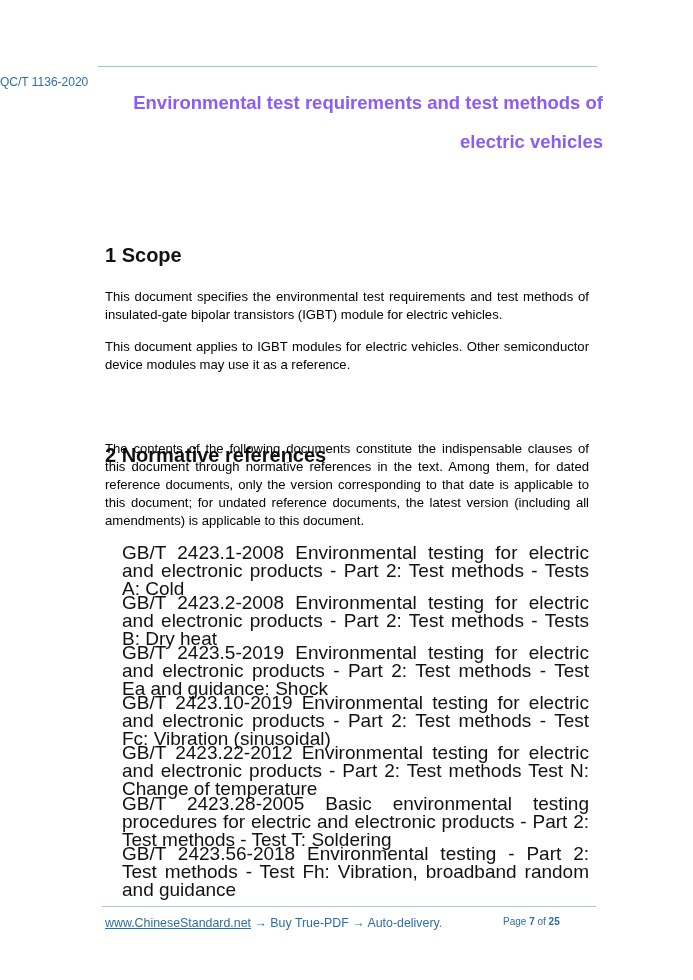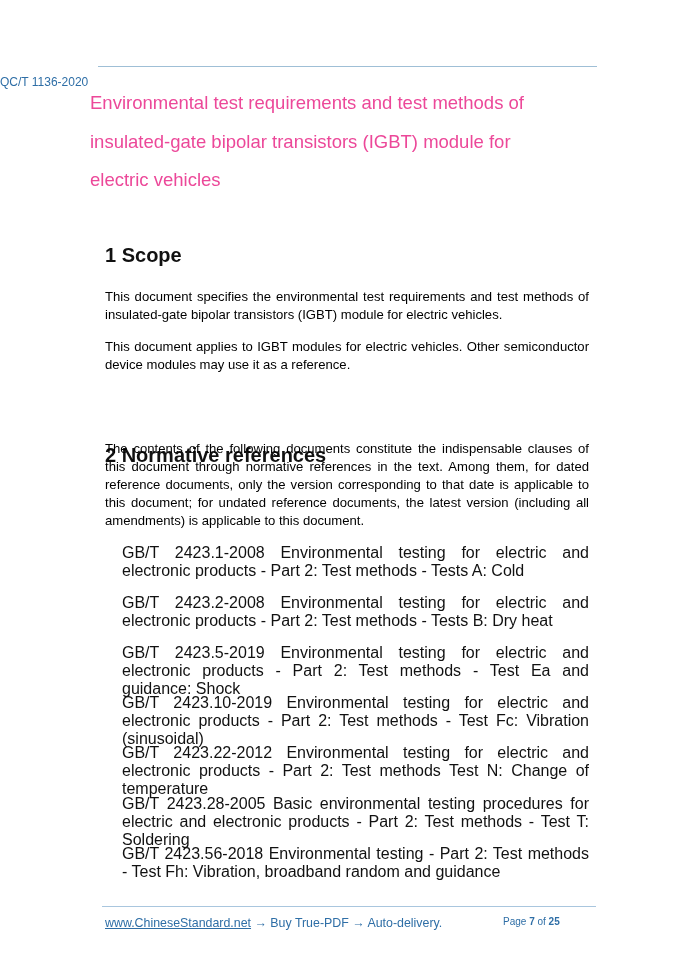--- a/index.html
+++ b/index.html
@@ -1,42 +1,41 @@
 <!DOCTYPE html>
 <html><head>
 <meta charset="utf-8">
 <style>
   html, body { margin: 0; padding: 0; background: #ffffff; }
   body { width: 693px; height: 980px; position: relative; overflow: hidden;
          font-family: "Liberation Sans", sans-serif; color: #111111; }
   .header { position: absolute; top: 40px; left: 0; width: 693px; text-align: left;
             font-size: 12px; color: #2e6ea6; margin-top: 35px; }
   .header-rule { position: absolute; top: 66px; left: 98px; width: 499px; height: 1px; background: #9fbfd6; }
-  .title { position: absolute; top: 84px; left: 90px; width: 513px; text-align: left;
-           font-size: 18.5px; font-weight: normal; line-height: 38.5px; color: #ec4899; }
+  .title { position: absolute; top: 84px; left: 90px; width: 513px; text-align: right;
+           font-size: 18.5px; font-weight: bold; line-height: 38.5px; color: #8b5cf6; }
   .h1 { position: absolute; left: 105px; font-size: 20px; font-weight: bold; color: #111; }
   .para { position: absolute; left: 105px; width: 484px; font-size: 13.1px; line-height: 18px;
           text-align: justify; color: #000000; }
-  .ref { position: absolute; left: 122px; width: 467px; font-size: 16px; line-height: 18px;
+  .ref { position: absolute; left: 122px; width: 467px; font-size: 19px; line-height: 18px;
          text-align: justify; color: #111; }
   .footer-rule { position: absolute; top: 906px; left: 102px; width: 494px; height: 1px; background: #a9c6de; }
   .footer-left { position: absolute; top: 916px; left: 105px; font-size: 12.4px; color: #2e6ea6; }
   .footer-left a { color: #2e6ea6; text-decoration: underline; }
   .footer-right { position: absolute; top: 916px; left: 503px; font-size: 10px; color: #2e6ea6; }
   .footer-right b { font-weight: bold; }
 </style>
 </head>
 <body>
 
 <div class="header">QC/T 1136-2020</div>
 <div class="header-rule"></div>
 
 <div class="title">
   <div>Environmental test requirements and test methods of</div>
-  <div>insulated-gate bipolar transistors (IGBT) module for</div>
   <div>electric vehicles</div>
 </div>
 
 <div class="h1" style="top:244px;">1 Scope</div>
 <div class="para" style="top:288px;">This document specifies the environmental test requirements and test methods of insulated-gate bipolar transistors (IGBT) module for electric vehicles.</div>
 <div class="para" style="top:338px;">This document applies to IGBT modules for electric vehicles. Other semiconductor device modules may use it as a reference.</div>
 
 <div class="h1" style="top:396px;margin-top:48px;">2 Normative references</div>
 <div class="para" style="top:440px;">The contents of the following documents constitute the indispensable clauses of this document through normative references in the text. Among them, for dated reference documents, only the version corresponding to that date is applicable to this document; for undated reference documents, the latest version (including all amendments) is applicable to this document.</div>
 

